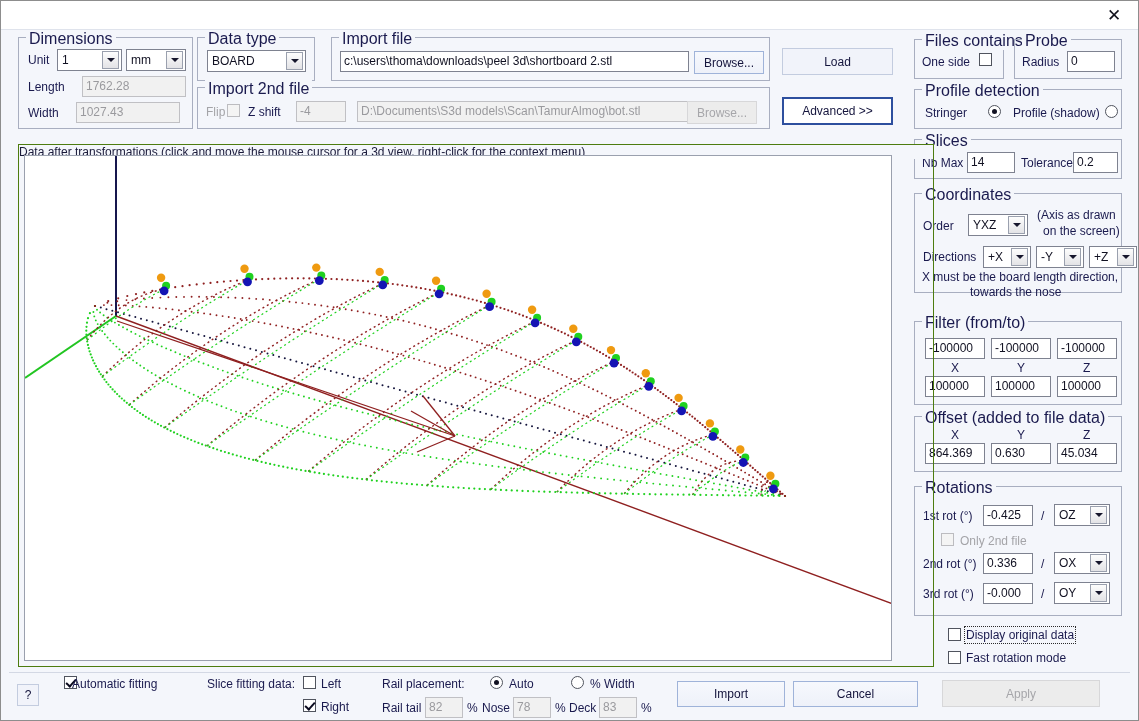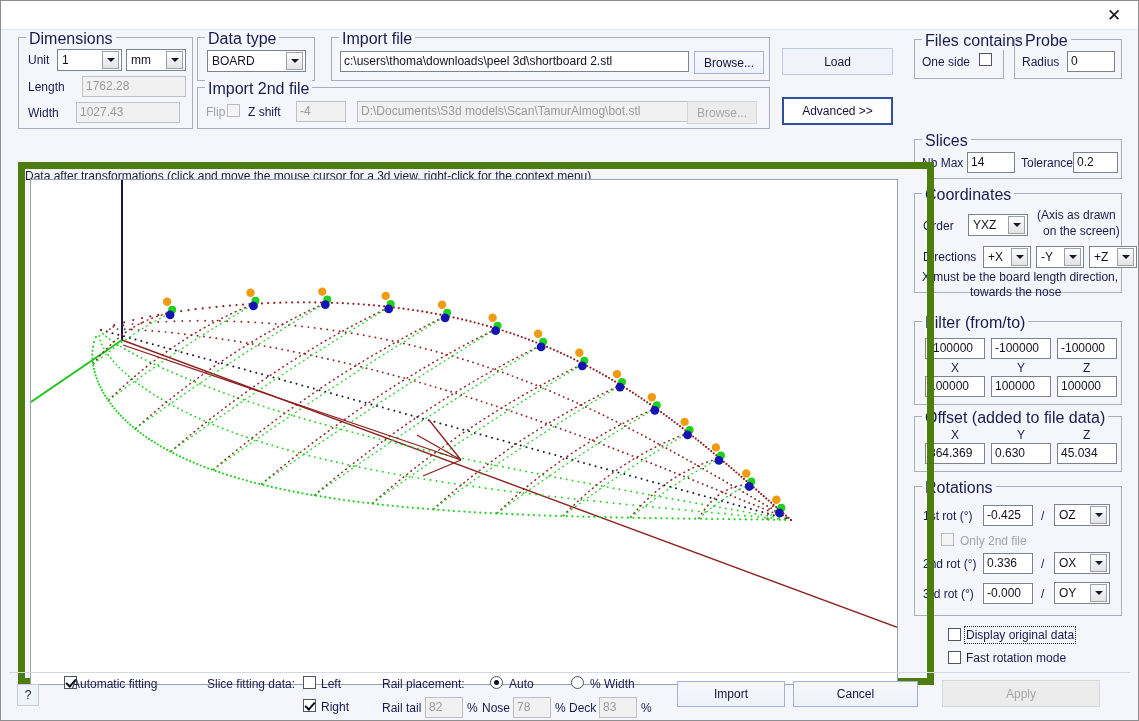--- a/index.html
+++ b/index.html
@@ -165,23 +165,23 @@
     border-radius: 50%;
     background: #111122;
   }
   .focusdots {
     outline: 1px dotted #2a2a2a;
     outline-offset: 1px;
   }
   
   #viewport-group {
     position: absolute;
-    left: 17px; top: 161px;
+    left: 17px; top: 143px;
     width: 916px; height: 523px;
-    border: 7px solid #4d7c0f;
+    border: 1px solid #4d7c0f;
     box-sizing: border-box;
   }
   #viewport-group > .legend { background: #f4f6fb; }
   #viewport-canvas {
     position: absolute;
     left: 5px; top: 10px;
     width: 868px; height: 506px;
     background: #ffffff;
     border: 1px solid #9aa0ae;
     box-sizing: border-box;
@@ -258,20 +258,27 @@
     <div class="lbl" style="left:7px; top:15px;">One side</div>
     <div class="cb" style="left:64px; top:13px;"></div>
   </div>
 
   <div class="group" style="left:1013px; top:38px; width:108px; height:40px;">
     <div class="legend">Probe</div>
     <div class="lbl" style="left:7px; top:15px;">Radius</div>
     <div class="txt" style="left:52px; top:11px; width:48px;">0</div>
   </div>
 
+  <div class="group" style="left:913px; top:88px; width:208px; height:40px;">
+    <div class="legend">Profile detection</div>
+    <div class="lbl" style="left:10px; top:16px;">Stringer</div>
+    <div class="rd on" style="left:73px; top:15px;"></div>
+    <div class="lbl" style="left:98px; top:16px;">Profile (shadow)</div>
+    <div class="rd" style="left:190px; top:15px;"></div>
+  </div>
 
   <div class="group" style="left:913px; top:138px; width:208px; height:40px;">
     <div class="legend">Slices</div>
     <div class="lbl" style="left:7px; top:16px;">Nb Max</div>
     <div class="txt" style="left:52px; top:12px; width:48px;">14</div>
     <div class="lbl" style="left:106px; top:16px;">Tolerance</div>
     <div class="txt" style="left:158px; top:12px; width:45px;">0.2</div>
   </div>
 
   <div class="group" style="left:913px; top:192px; width:208px; height:100px;">

